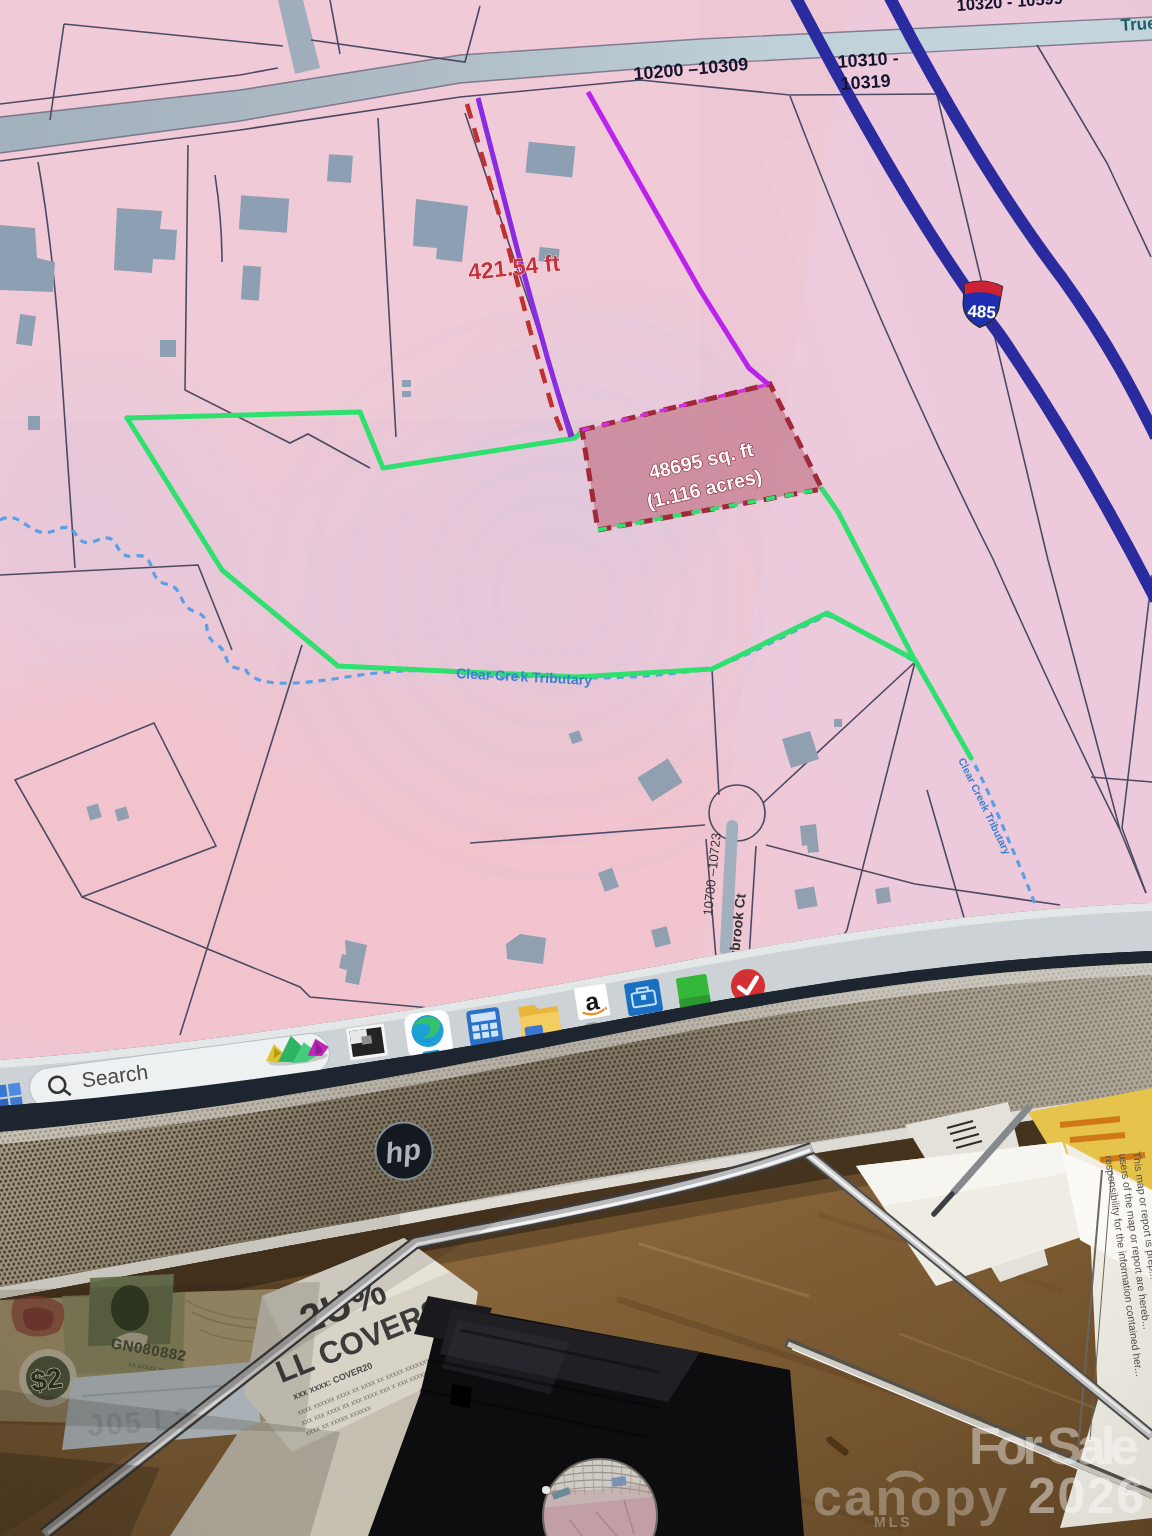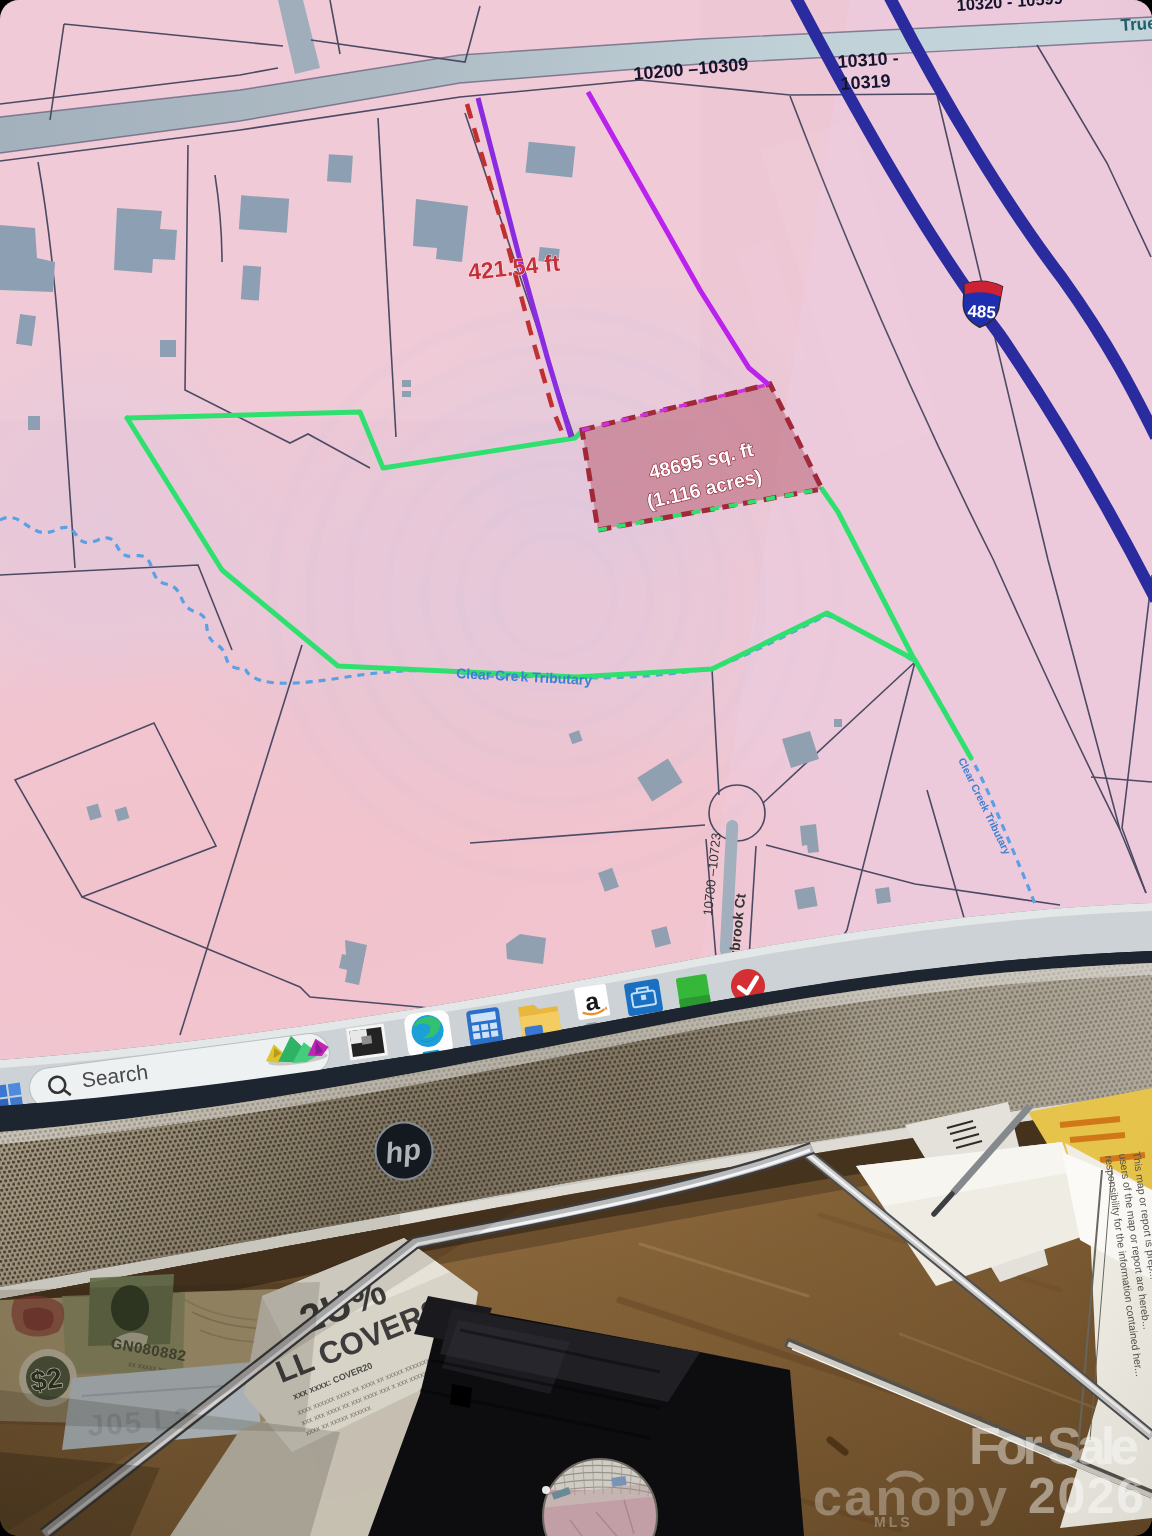--- a/index.html
+++ b/index.html
@@ -1,16 +1,16 @@
 <!DOCTYPE html>
 <html><head>
 <meta charset="utf-8">
 <style>
   html,body{margin:0;padding:0;background:#000;}
-  #stage{position:relative;width:1152px;height:1536px;overflow:hidden;font-family:"Liberation Sans",sans-serif;border-radius:19px;}
+  #stage{position:relative;width:1152px;height:1536px;overflow:hidden;font-family:"Liberation Sans",sans-serif;}
   svg text{font-family:"Liberation Sans",sans-serif;}
 </style>
 </head>
 <body>
 <div id="stage">
 <svg width="1152" height="1536" viewBox="0 0 1152 1536" xmlns="http://www.w3.org/2000/svg">
 <defs>
   <linearGradient id="roadg" x1="0" y1="0" x2="1152" y2="0" gradientUnits="userSpaceOnUse">
     <stop offset="0" stop-color="#a3b1bd"></stop>
           <stop offset="0.35" stop-color="#aebbc4"></stop>

